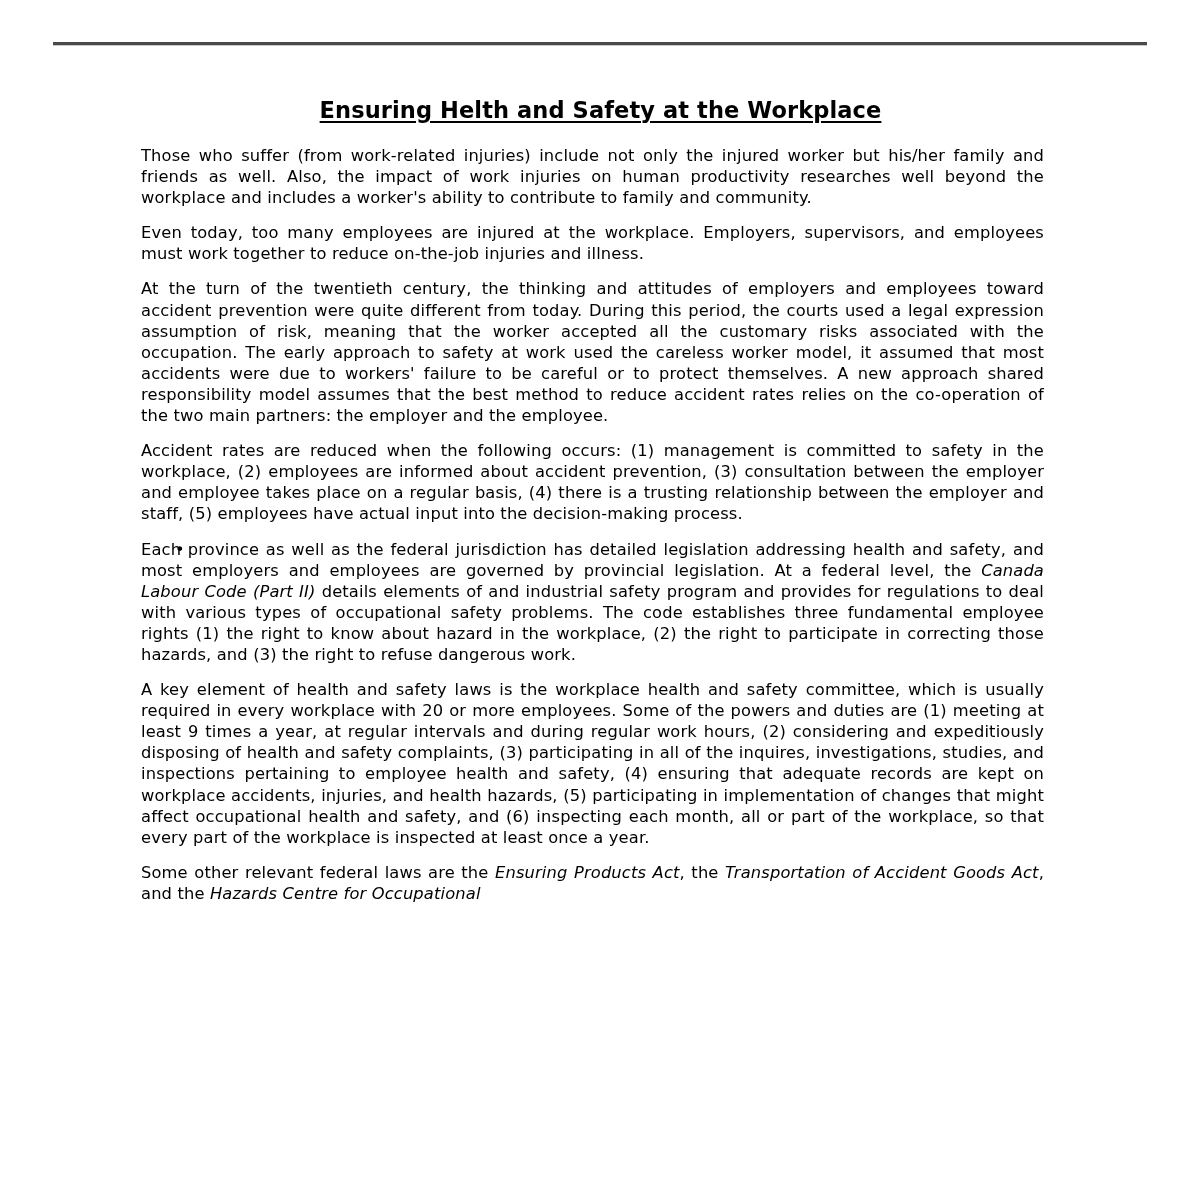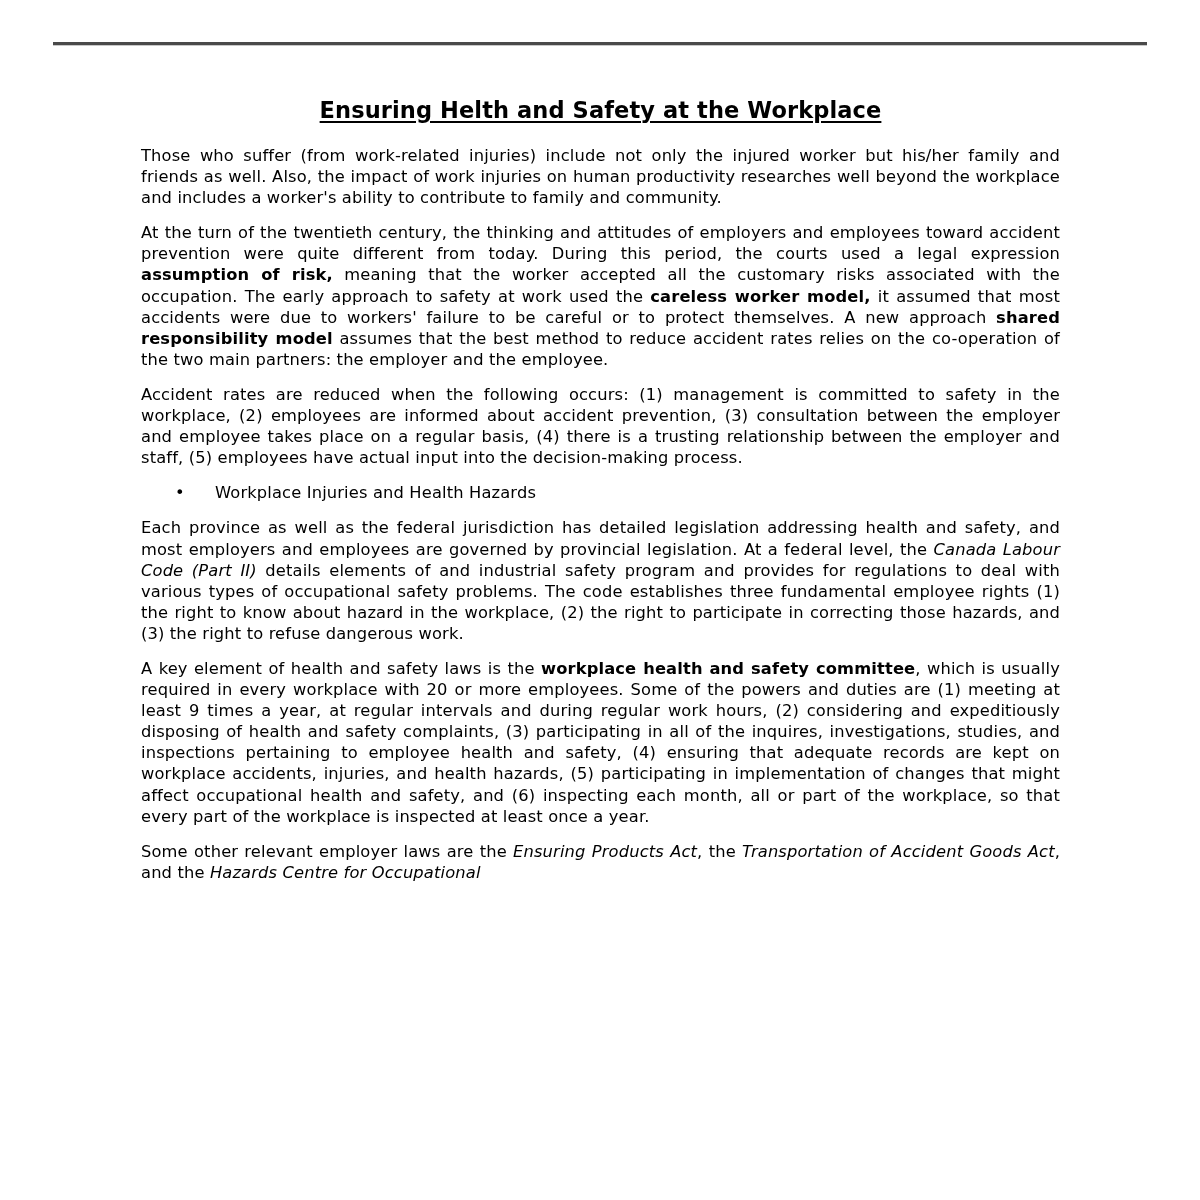--- a/index.html
+++ b/index.html
@@ -47,21 +47,21 @@
     line-height: 28px;
   }
   h1.doc-title span.u {
     text-decoration: underline;
     text-decoration-thickness: 2px;
     text-underline-offset: 3px;
   }
   p.para {
     font-size: 16.3px;
     line-height: 21.1px;
-    margin: 0 0 14px 0;
+    margin: 0 16px 14px 0;
     padding: 0;
     text-align: justify;
     text-justify: inter-word;
     hyphens: none;
     letter-spacing: 0.15px;
   }
   p.para:last-child { margin-bottom: 0; }
   .bullet-list {
     margin: 0 0 14px 0;
     padding: 0;
@@ -74,45 +74,46 @@
     padding-left: 74px;
     letter-spacing: 0.15px;
   }
   .bullet-list li .bullet-glyph {
     position: absolute;
     left: 34px;
     top: 0;
     font-size: 16.3px;
     line-height: 21.1px;
   }
-  b.strong { font-weight: bold; }
+  b.strong { font-weight: normal; }
   i.em { font-style: italic; }
 </style>
 </head>
 <body>
 
 <div id="page">
 
   <div class="header-rule"></div>
 
   <div class="doc-body">
 
     <h1 class="doc-title"><span class="u">Ensuring Helth and Safety at the Workplace</span></h1>
 
     <p class="para"><span>Those who suffer (from work-related injuries) include not only the injured worker but his/her family and friends as well. Also, the impact of work injuries on human productivity researches well beyond the workplace and includes a worker's ability to contribute to family and community.</span></p>
 
+    <p class="para"><span>Even today, too many employees are injured at the workplace. Employers, supervisors, and employees must work together to reduce on-the-job injuries and illness.</span></p>
 
     <p class="para"><span>At the turn of the twentieth century, the thinking and attitudes of employers and employees toward accident prevention were quite different from today. During this period, the courts used a legal expression </span><b class="strong">assumption of risk,</b><span> meaning that the worker accepted all the customary risks associated with the occupation. The early approach to safety at work used the </span><b class="strong">careless worker model,</b><span> it assumed that most accidents were due to workers' failure to be careful or to protect themselves. A new approach </span><b class="strong">shared responsibility model</b><span> assumes that the best method to reduce accident rates relies on the co-operation of the two main partners: the employer and the employee.</span></p>
 
     <p class="para"><span>Accident rates are reduced when the following occurs: (1) management is committed to safety in the workplace, (2) employees are informed about accident prevention, (3) consultation between the employer and employee takes place on a regular basis, (4) there is a trusting relationship between the employer and staff, (5) employees have actual input into the decision-making process.</span></p>
 
     <ul class="bullet-list">
-      <li><span class="bullet-glyph">•</span><span>Workplace Injuries and Health Hazards</span></li>
+      <li><span class="bullet-glyph">•</span></li>
     </ul>
 
     <p class="para"><span>Each province as well as the federal jurisdiction has detailed legislation addressing health and safety, and most employers and employees are governed by provincial legislation. At a federal level, the </span><i class="em">Canada Labour Code (Part II)</i><span> details elements of and industrial safety program and provides for regulations to deal with various types of occupational safety problems. The code establishes three fundamental employee rights (1) the right to know about hazard in the workplace, (2) the right to participate in correcting those hazards, and (3) the right to refuse dangerous work.</span></p>
 
     <p class="para"><span>A key element of health and safety laws is the </span><b class="strong">workplace health and safety committee</b><span>, which is usually required in every workplace with 20 or more employees. Some of the powers and duties are (1) meeting at least 9 times a year, at regular intervals and during regular work hours, (2) considering and expeditiously disposing of health and safety complaints, (3) participating in all of the inquires, investigations, studies, and inspections pertaining to employee health and safety, (4) ensuring that adequate records are kept on workplace accidents, injuries, and health hazards, (5) participating in implementation of changes that might affect occupational health and safety, and (6) inspecting each month, all or part of the workplace, so that every part of the workplace is inspected at least once a year.</span></p>
 
-    <p class="para"><span>Some other relevant employer laws are the </span><i class="em">Ensuring Products Act</i><span>, the </span><i class="em">Transportation of Accident Goods Act</i><span>, and the </span><i class="em">Hazards Centre for Occupational</i></p>
+    <p class="para"><span>Some other relevant federal laws are the </span><i class="em">Ensuring Products Act</i><span>, the </span><i class="em">Transportation of Accident Goods Act</i><span>, and the </span><i class="em">Hazards Centre for Occupational</i></p>
 
   </div>
 </div>
 
 </body></html>

